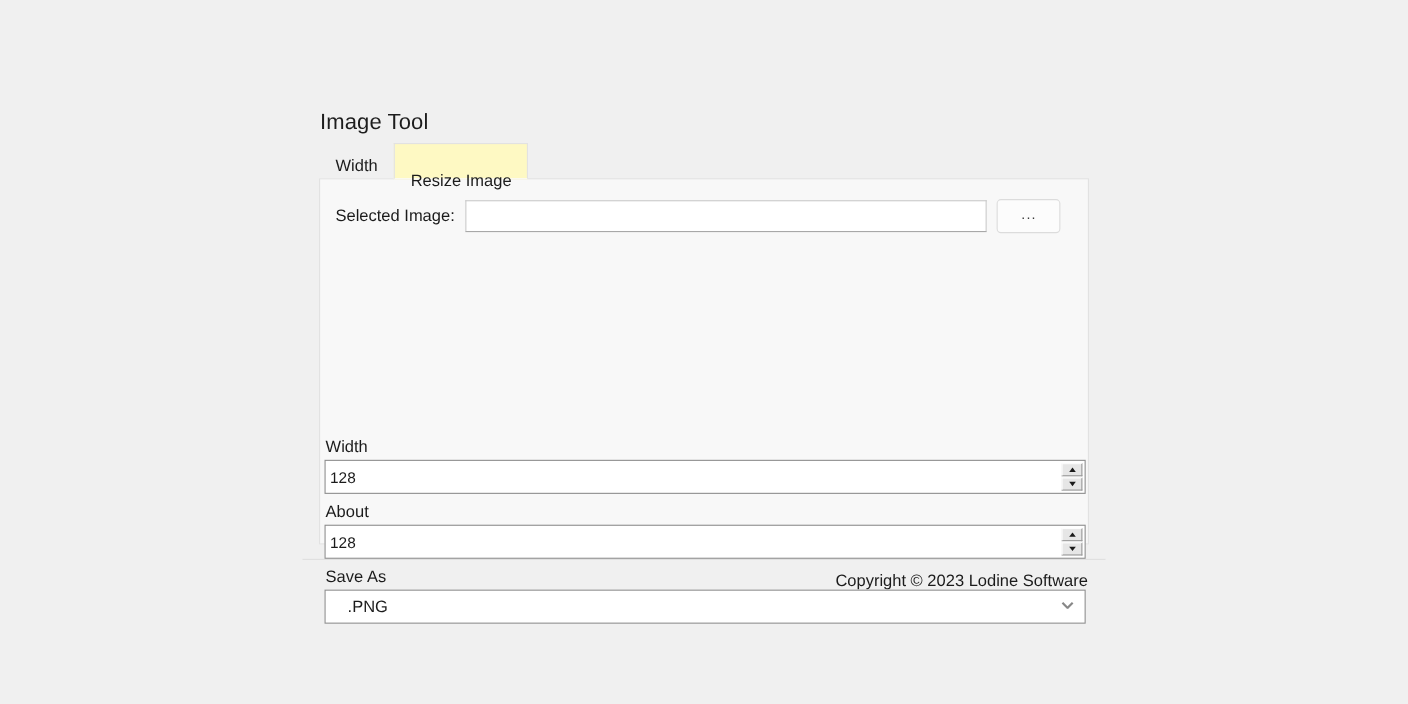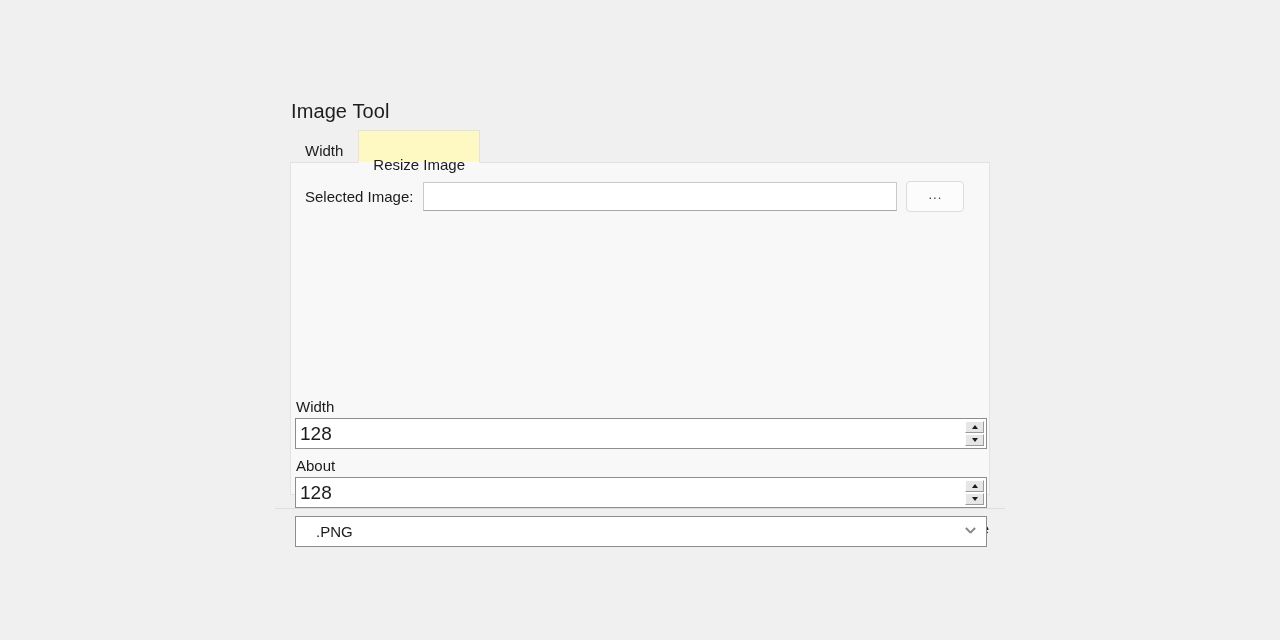--- a/index.html
+++ b/index.html
@@ -157,21 +157,21 @@
   }
   .spin-wrap input {
     border: none;
     outline: none;
     background: transparent;
     width: 650px;
     height: 29px;
     box-sizing: border-box;
     padding: 0 4px;
     font-family: "Liberation Sans", sans-serif;
-    font-size: 19px;
+    font-size: 14px;
     color: #1b1b1b;
   }
   .spinner {
     position: absolute;
     right: 2px;
     top: 2px;
     width: 19px;
     height: 25px;
     display: flex;
     flex-direction: column;
@@ -290,20 +290,21 @@
         <div class="spinner">
           <div class="spin-btn">
             <span class="arrow-up"></span>
           </div>
           <div class="spin-btn">
             <span class="arrow-dn"></span>
           </div>
         </div>
       </div>
 
+      <div class="stack-label">Save As</div>
       <div class="select-wrap">
         <span class="select-value">.PNG</span>
         <span class="chev"></span>
       </div>
 
     </div>
   </div>
 
   <div class="footer">
     <span class="footer-text">Copyright © 2023 Lodine Software</span>

